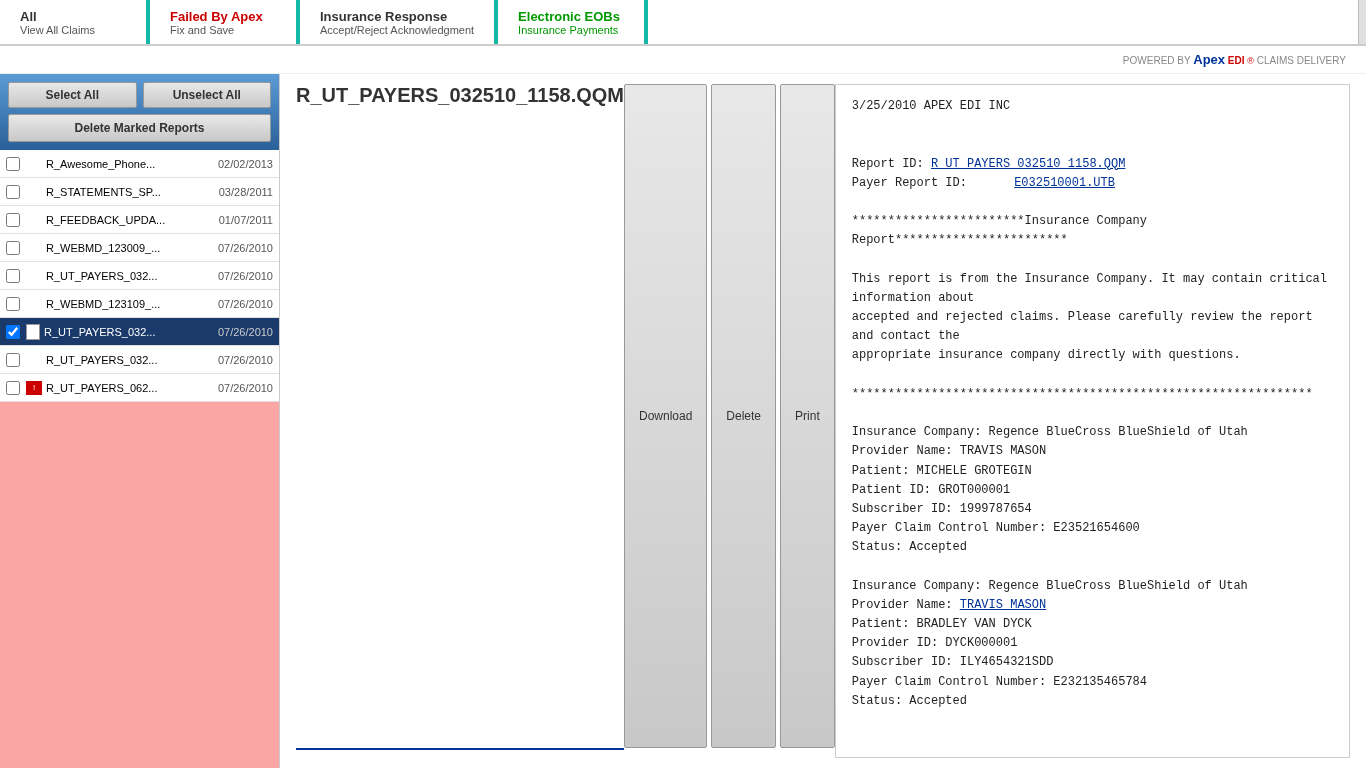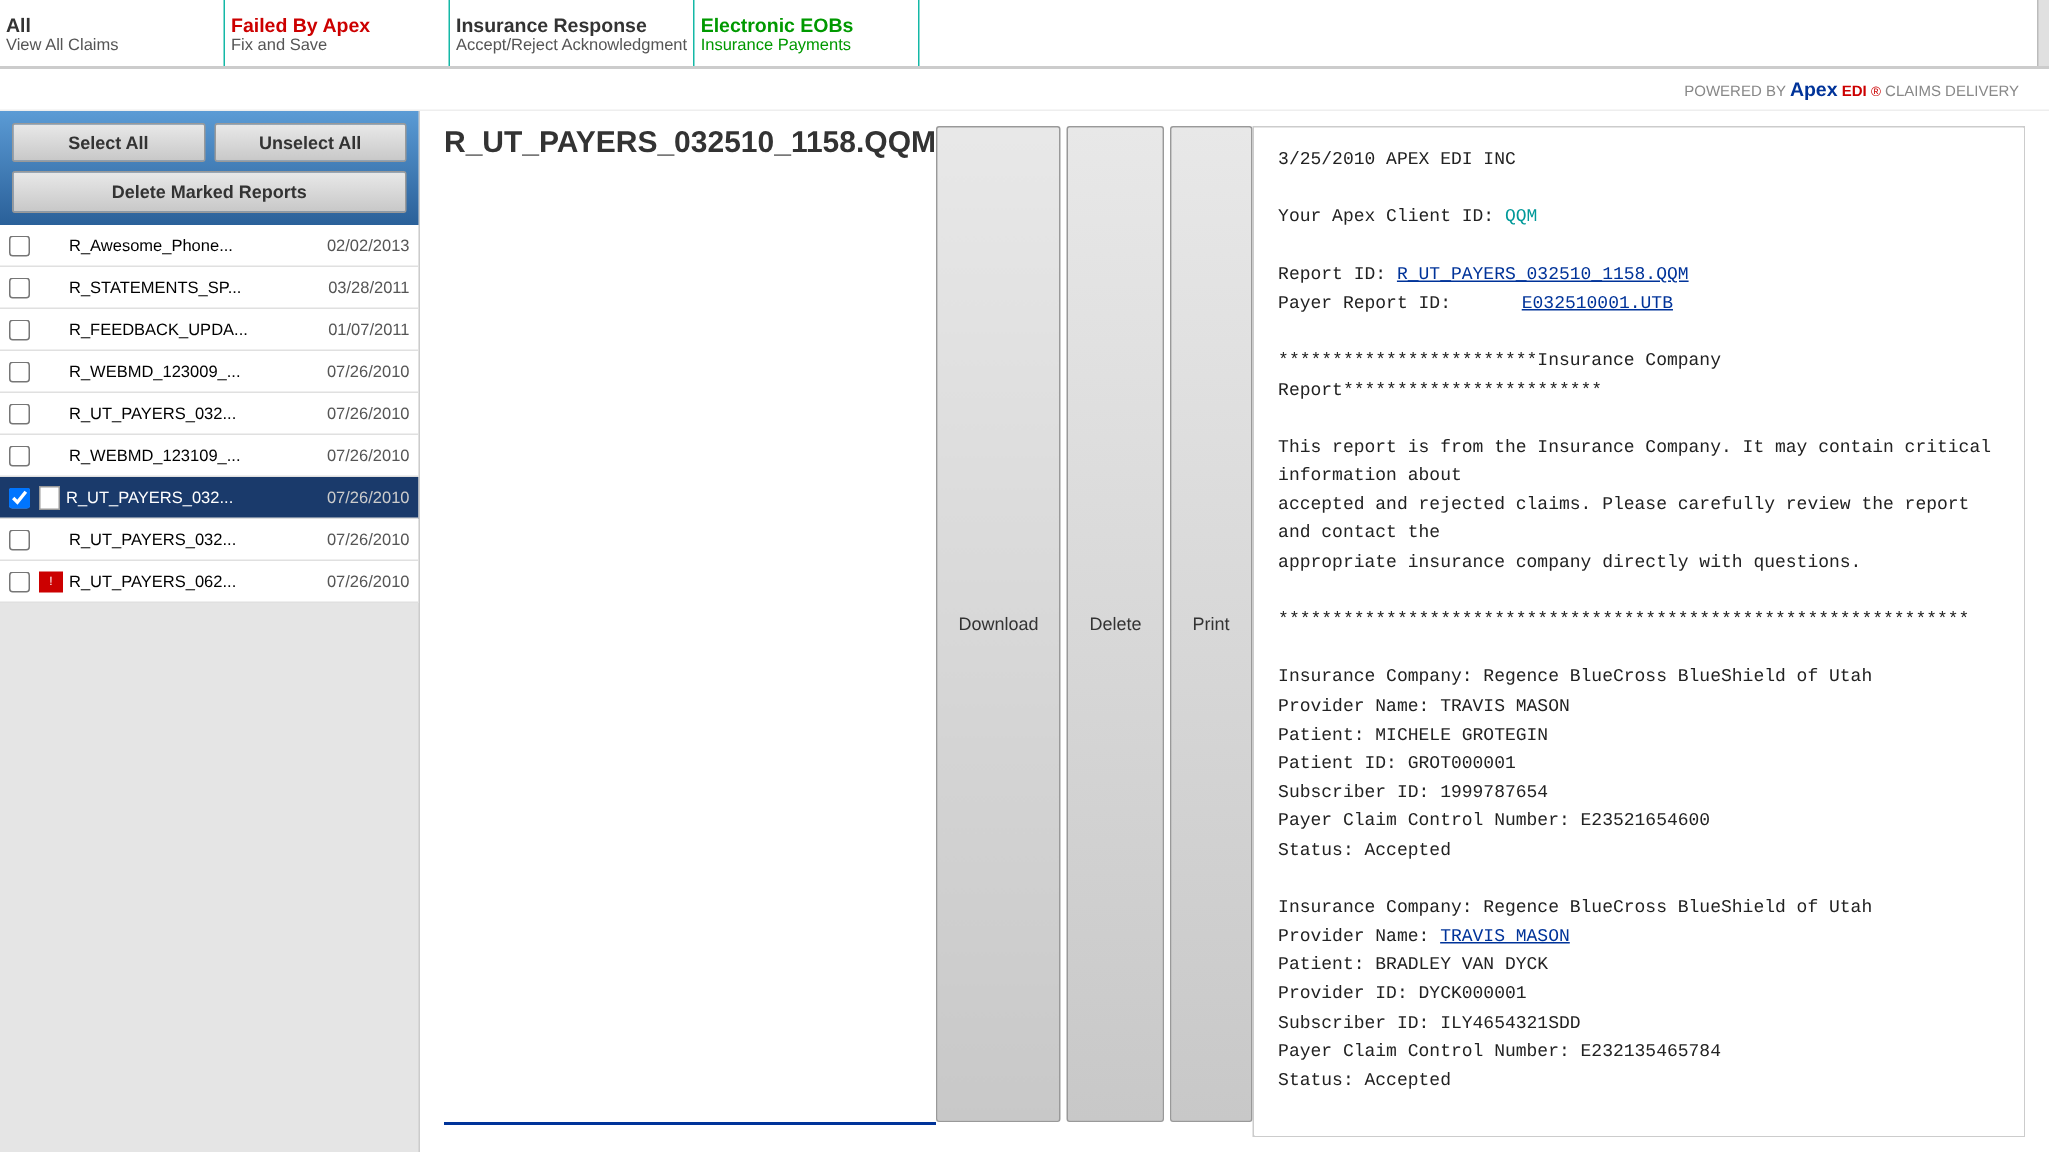--- a/index.html
+++ b/index.html
@@ -6,23 +6,23 @@
     body { font-family: Arial, sans-serif; font-size: 12px; background: #fff; width: 1366px; height: 768px; overflow: hidden; }
 
     
     .top-nav {
       display: flex;
       border-bottom: 2px solid #ccc;
       background: #fff;
       height: 46px;
     }
     .nav-tab {
-      padding: 4px 4px;
-      cursor: pointer;
-      border-right: 1px solid #14b8a6;
+      padding: 4px 20px;
+      cursor: pointer;
+      border-right: 4px solid #14b8a6;
       display: flex;
       flex-direction: column;
       justify-content: center;
       min-width: 150px;
     }
     .nav-tab .tab-title {
       font-weight: bold;
       font-size: 13px;
     }
     .nav-tab .tab-subtitle {
@@ -47,21 +47,21 @@
 
     
     .main-layout {
       display: flex;
       height: calc(768px - 46px - 28px);
     }
 
     
     .sidebar {
       width: 280px;
-      background: #e5e5e5;
+      background: #fca5a5;
       border-right: 1px solid #ccc;
       display: flex;
       flex-direction: column;
       flex-shrink: 0;
     }
 
     .sidebar-buttons {
       background: linear-gradient(to bottom, #5b9bd5, #2a6099);
       padding: 8px;
       display: flex;
@@ -295,21 +295,20 @@
 
     <div class="action-buttons">
       <button class="action-btn">Download</button>
       <button class="action-btn">Delete</button>
       <button class="action-btn">Print</button>
     </div>
 
     <div class="report-content" id="report-content">
     <div>3/25/2010                    APEX EDI INC</div>
         <div>&nbsp;</div>
-        <div><span>Your Apex Client ID:  </span><span style="color: rgb(0, 153, 153);">QQM</span></div>
         <div>&nbsp;</div>
         <div><span>Report ID:  </span><span style="color: rgb(0, 51, 153); text-decoration: underline; cursor: pointer;">R_UT_PAYERS_032510_1158.QQM</span></div>
         <div><span>Payer Report ID:  </span><span style="color: rgb(0, 51, 153); text-decoration: underline; cursor: pointer; margin-left: 40px;">E032510001.UTB</span></div>
         <div>&nbsp;</div>
         <div>************************Insurance Company Report************************</div>
         <div>&nbsp;</div>
         <div>This report is from the Insurance Company. It may contain critical information about</div>
         <div>accepted and rejected claims.  Please carefully review the report and contact the</div>
         <div>appropriate insurance company directly with questions.</div>
         <div>&nbsp;</div>

